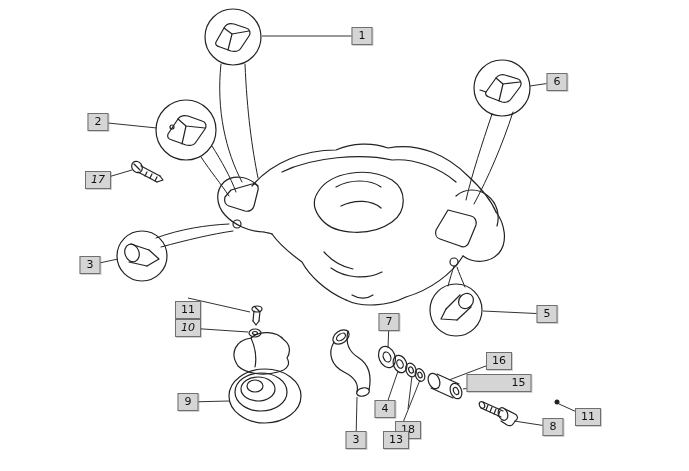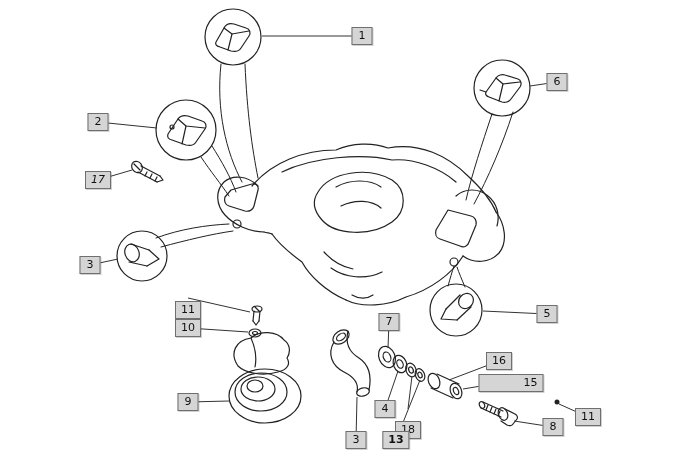--- a/index.html
+++ b/index.html
@@ -220,26 +220,26 @@
   </svg>
 
   <div id="callouts">
       <div class="callout" style="left: 362px; top: 36px;">1</div>
       <div class="callout" style="left: 98px; top: 122px;">2</div>
       <div class="callout" style="left: 98px; top: 180px; font-style: italic;">17</div>
       <div class="callout" style="left: 90px; top: 265px;">3</div>
       <div class="callout" style="left: 557px; top: 82px;">6</div>
       <div class="callout" style="left: 547px; top: 314px;">5</div>
       <div class="callout" style="left: 188px; top: 310px; text-align: right;">11</div>
-      <div class="callout" style="left: 188px; top: 328px;">10</div>
+      <div class="callout" style="left: 188px; top: 328px; font-style: italic;">10</div>
       <div class="callout" style="left: 188px; top: 402px;">9</div>
       <div class="callout" style="left: 389px; top: 322px;">7</div>
       <div class="callout" style="left: 499px; top: 361px;">16</div>
-      <div class="callout" style="left: 511px; top: 383px; padding-left: 44px;">15</div>
+      <div class="callout" style="left: 499px; top: 383px; padding-left: 44px;">15</div>
       <div class="callout" style="left: 385px; top: 409px;">4</div>
       <div class="callout" style="left: 408px; top: 430px;">18</div>
-      <div class="callout" style="left: 396px; top: 440px; font-weight: bold;">13</div>
+      <div class="callout" style="left: 396px; top: 440px;">13</div>
       <div class="callout" style="left: 356px; top: 440px;">3</div>
       <div class="callout" style="left: 553px; top: 427px;">8</div>
       <div class="callout" style="left: 588px; top: 417px;">11</div>
     </div>
 
 </div>
 
 </body></html>

